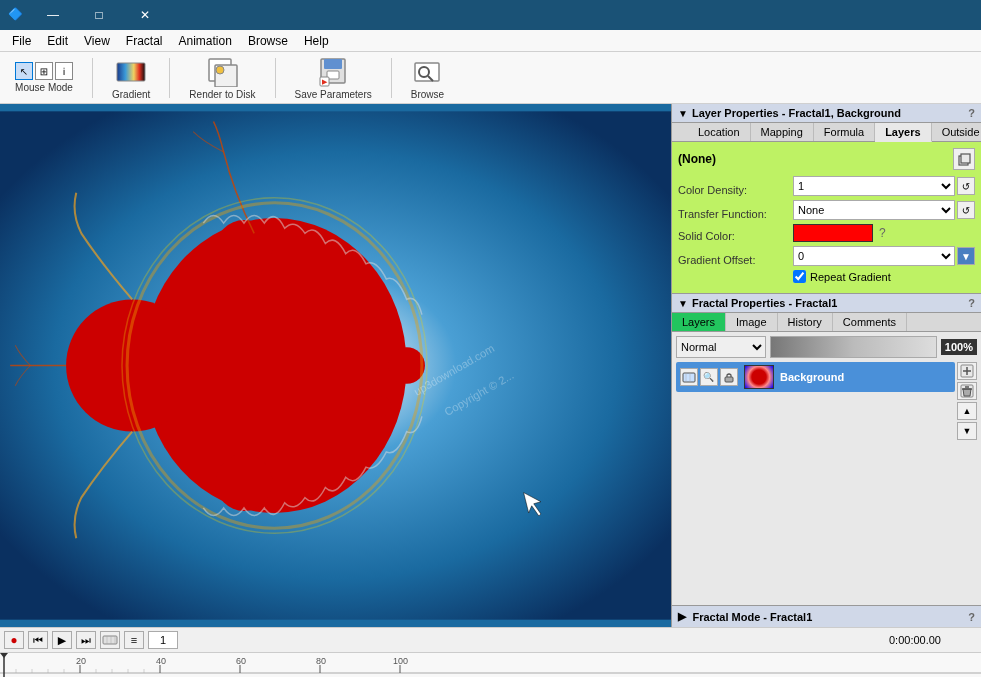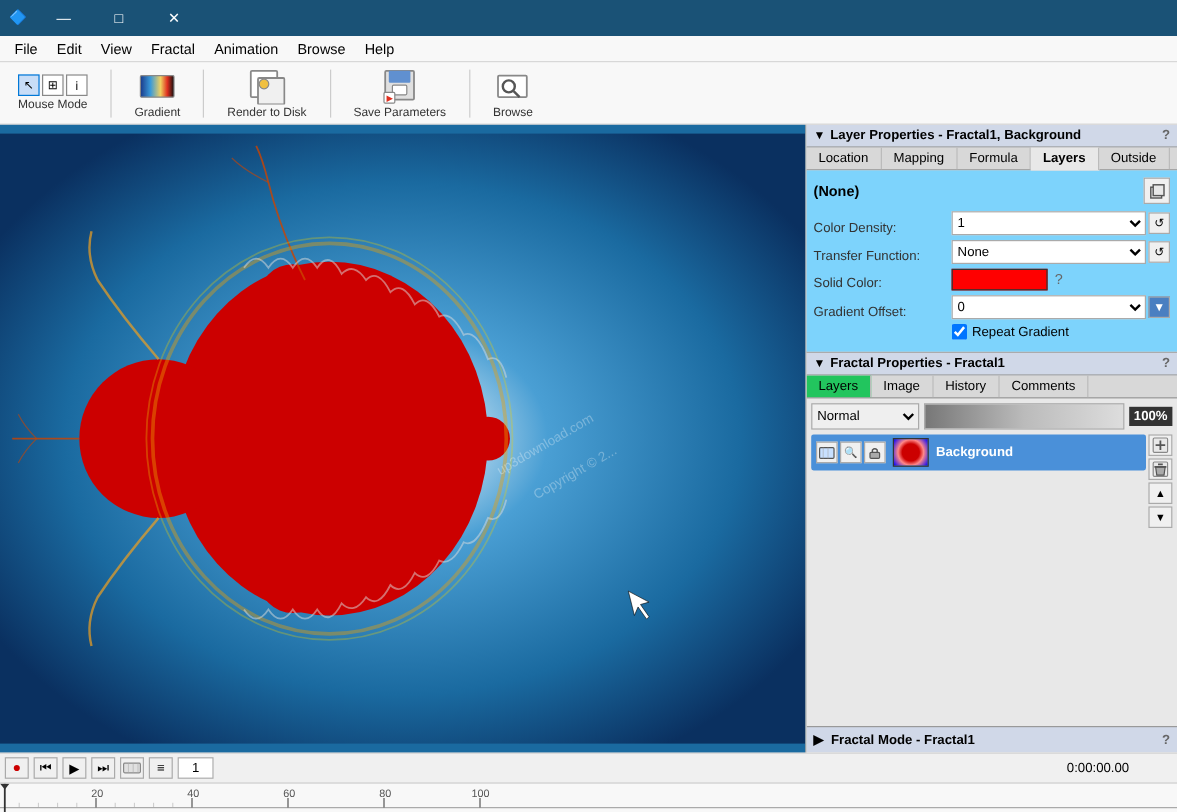--- a/index.html
+++ b/index.html
@@ -38,26 +38,26 @@
     #right-panel { width: 310px; background: #e8e8e8; display: flex; flex-direction: column; border-left: 1px solid #999; overflow: hidden; }
 
     
     .panel-section { border-bottom: 1px solid #999; }
     .panel-header { background: #d0d8e8; padding: 3px 6px; font-size: 11px; font-weight: bold; display: flex; align-items: center; justify-content: space-between; border-bottom: 1px solid #999; }
     .panel-header-left { display: flex; align-items: center; gap: 4px; }
     .panel-collapse-btn { cursor: pointer; font-size: 10px; }
     .panel-help { color: #666; cursor: pointer; }
 
     
-    .tabs { display: flex; background: #d8d8d8; border-bottom: 1px solid #999; }
+    .tabs { display: flex; background: #d8d8d8; border-bottom: 1px solid #999; padding-left: 16px; }
     .tab { padding: 3px 10px; cursor: pointer; font-size: 11px; border-right: 1px solid #bbb; }
     .tab.active { background: #e8e8e8; font-weight: bold; border-bottom: 1px solid #e8e8e8; margin-bottom: -1px; }
 
     
-    .inside-content { padding: 6px; background: #7dd3fc; }
+    .inside-content { padding: 6px; background: #bef264; }
     .inside-top { display: flex; align-items: center; justify-content: space-between; margin-bottom: 6px; }
     .none-label { font-weight: bold; font-size: 12px; }
     .copy-icon { width: 22px; height: 22px; border: 1px solid #aaa; background: #f0f0f0; display: flex; align-items: center; justify-content: center; cursor: pointer; font-size: 11px; }
 
     .prop-row { display: flex; align-items: flex-end; margin-bottom: 4px; }
     .prop-label { width: 115px; font-size: 11px; color: #333; }
     .prop-control { flex: 1; display: flex; align-items: center; gap: 2px; }
     select.prop-select { flex: 1; height: 20px; font-size: 11px; border: 1px solid #aaa; background: white; }
     .refresh-btn { width: 18px; height: 18px; border: 1px solid #aaa; background: #f0f0f0; display: flex; align-items: center; justify-content: center; cursor: pointer; font-size: 10px; }
     .color-box { width: 80px; height: 18px; background: red; border: 1px solid #333; cursor: pointer; }

